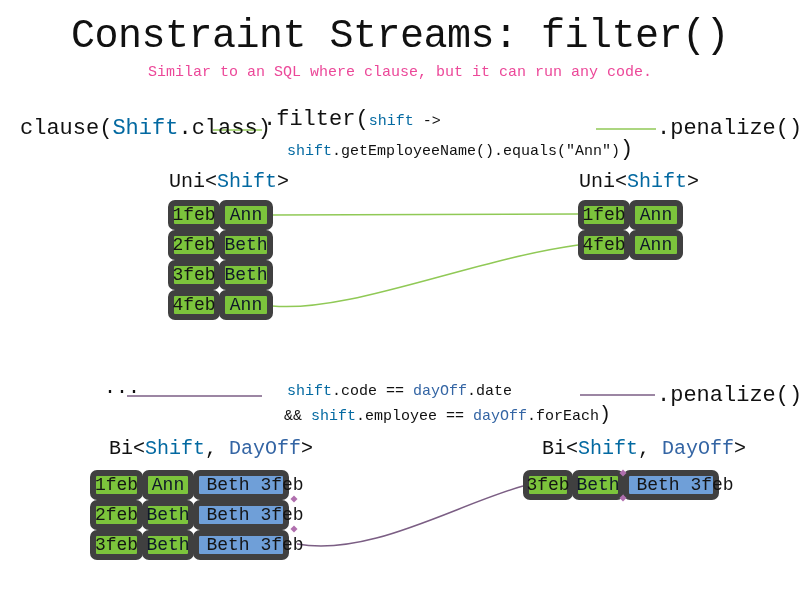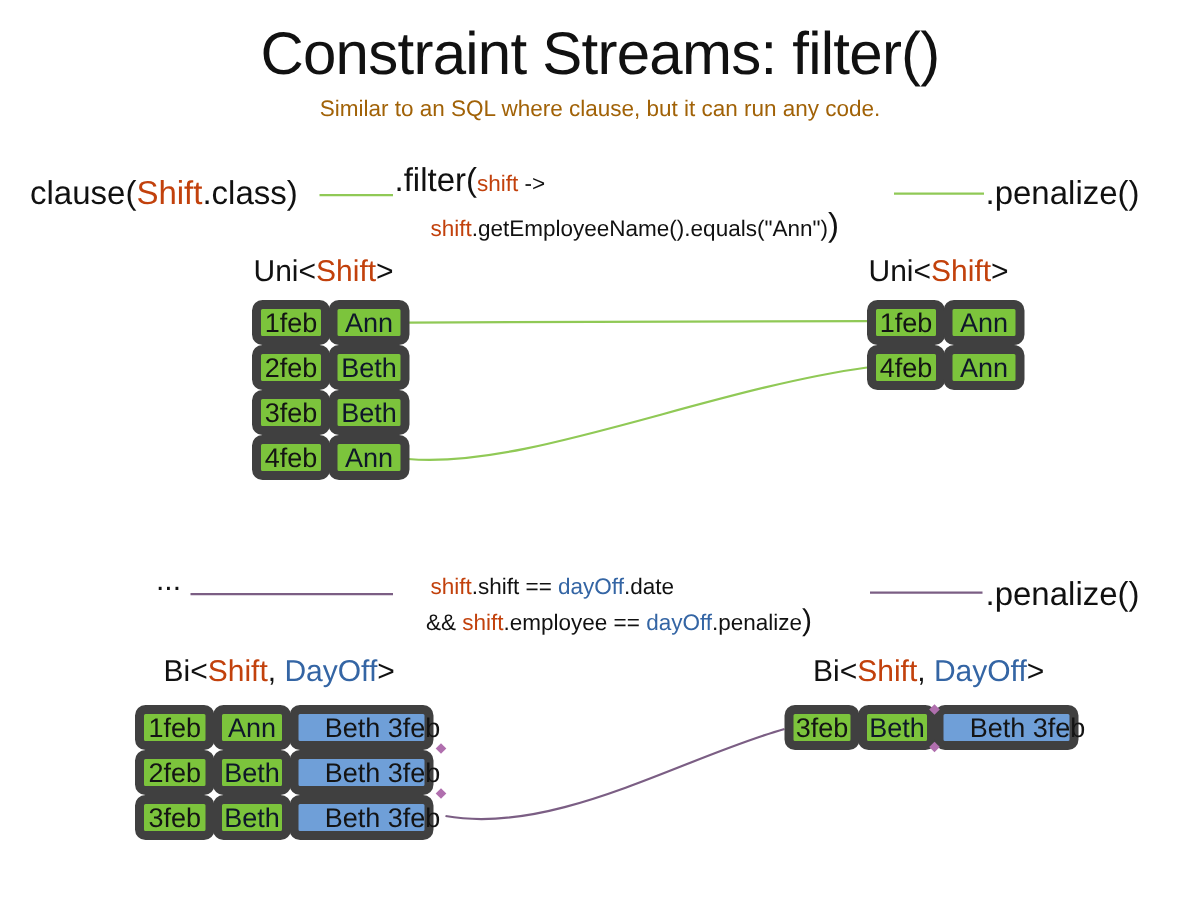--- a/index.html
+++ b/index.html
@@ -1,26 +1,26 @@
 <!DOCTYPE html>
 <html><head>
 <meta charset="utf-8">
 <style>
   html,body{margin:0;padding:0;background:#fff;}
   .slide{
     position:relative;width:800px;height:600px;overflow:hidden;background:#ffffff;
-    font-family:Liberation Sans, sans-serif;color:#111;
+    font-family:Liberation Mono, monospace;color:#111;
   }
   .abs{position:absolute;white-space:nowrap;}
   .title{top:14px;left:0;width:800px;text-align:center;font-size:40px;letter-spacing:-0.5px;color:#111;}
-  .subtitle{top:64px;left:0;width:800px;text-align:center;font-size:15px;color:#a16207;}
+  .subtitle{top:64px;left:0;width:800px;text-align:center;font-size:15px;color:#ec4899;}
   .code-big{font-size:22px;}
   .code-small{font-size:15px;}
   .heading{font-size:20px;}
-  .g{color:#c2410c;}
+  .g{color:#0369a1;}
   .b{color:#3465a4;}
   .connectors{position:absolute;left:0;top:0;pointer-events:none;}
   .trow{display:flex;height:30px;}
   .cell{
     display:flex;align-items:center;justify-content:center;
     box-sizing:border-box;height:30px;
     border:6px solid #404040;border-radius:7px;
     background:#7cc43c;font-size:18px;color:#141414;
   }
   .cell + .cell{margin-left:-1px;}
@@ -98,24 +98,24 @@
     </div>
     <div class="trow">
       <div class="cell date">4feb</div>
       <div class="cell name">Ann</div>
     </div>
   </div>
 
   <div class="abs" style="left:104px;top:376px;font-size:20px;">...</div>
 
   <div class="abs code-small" style="left:287px;top:383px;">
-    <span class="g">shift</span><span>.shift == </span><span class="b">dayOff</span><span>.date</span>
+    <span class="g">shift</span><span>.code == </span><span class="b">dayOff</span><span>.date</span>
   </div>
   <div class="abs code-small" style="left:284px;top:403px;">
-    <span>&amp;&amp; </span><span class="g">shift</span><span>.employee == </span><span class="b">dayOff</span><span>.penalize</span><span style="font-size:20px;">)</span>
+    <span>&amp;&amp; </span><span class="g">shift</span><span>.employee == </span><span class="b">dayOff</span><span>.forEach</span><span style="font-size:20px;">)</span>
   </div>
 
   <div class="abs code-big" style="left:657px;top:383px;">.penalize()</div>
 
   <div class="abs heading" style="left:109px;top:437px;">
     <span>Bi&lt;</span><span class="g">Shift</span><span>, </span><span class="b">DayOff</span><span>&gt;</span>
   </div>
   <div class="abs heading" style="left:542px;top:437px;">
     <span>Bi&lt;</span><span class="g">Shift</span><span>, </span><span class="b">DayOff</span><span>&gt;</span>
   </div>

